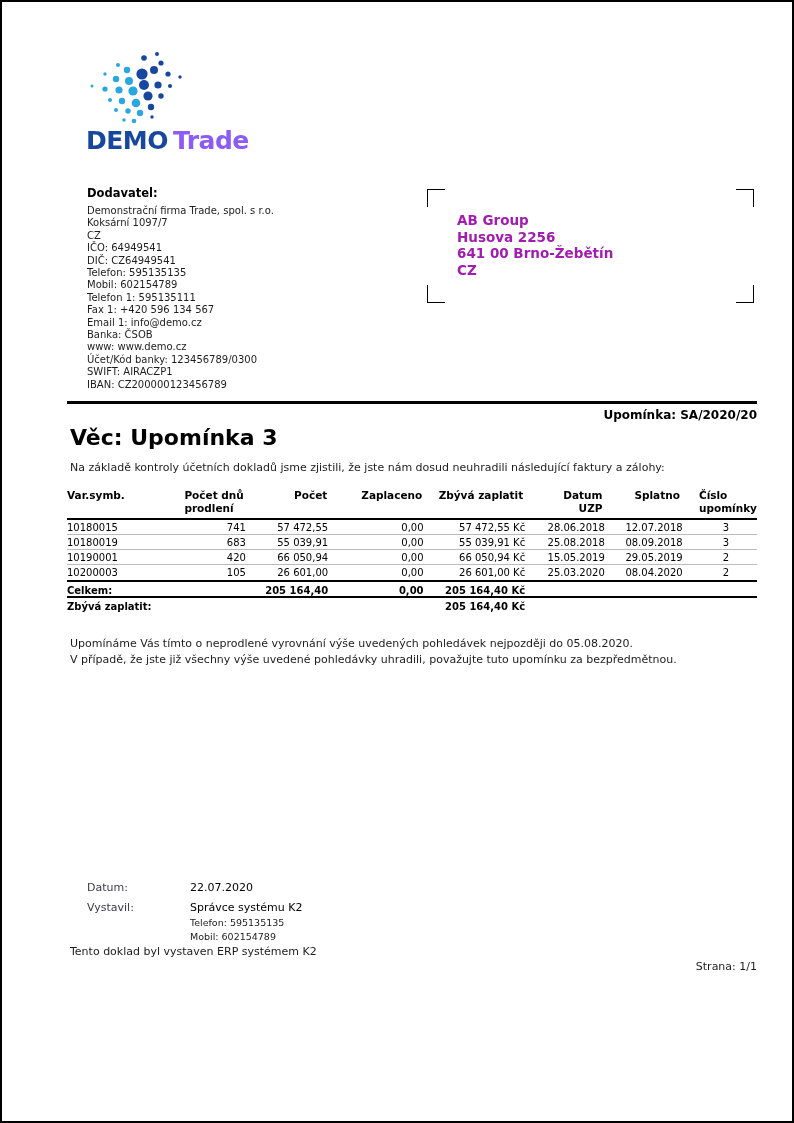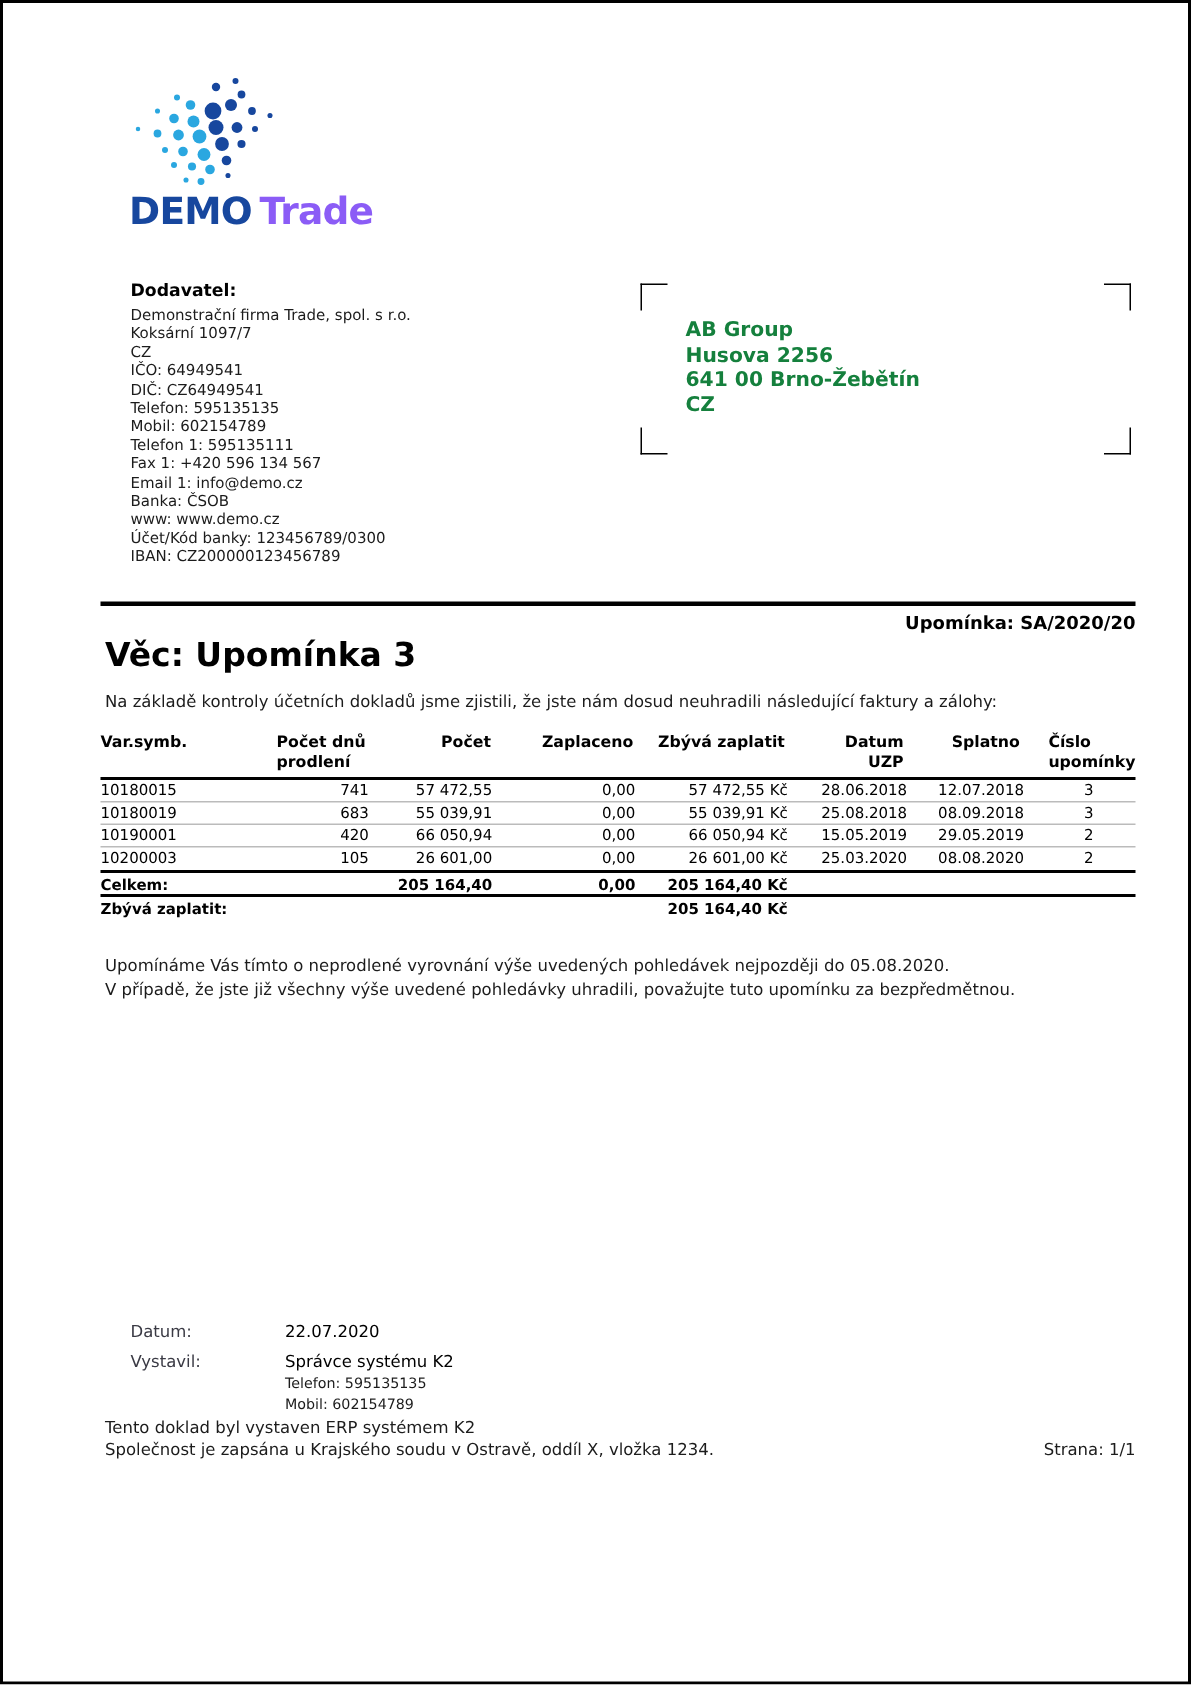--- a/index.html
+++ b/index.html
@@ -24,21 +24,21 @@
   .supplier-label { font-size: 11.5px; font-weight: bold; color: #000; margin-bottom: 5px; }
   .supplier-line { font-size: 10px; line-height: 12.4px; color: #1c1c1c; }
 
   
   .addr-corner { position: absolute; width: 18px; height: 18px; }
   .addr-corner.tl { left: 425px; top: 187px; border-left: 1px solid #000; border-top: 1px solid #000; }
   .addr-corner.tr { left: 734px; top: 187px; border-right: 1px solid #000; border-top: 1px solid #000; }
   .addr-corner.bl { left: 425px; top: 283px; border-left: 1px solid #000; border-bottom: 1px solid #000; }
   .addr-corner.br { left: 734px; top: 283px; border-right: 1px solid #000; border-bottom: 1px solid #000; }
   .recipient { position: absolute; left: 455px; top: 210px; }
-  .recipient-line { font-size: 13.5px; font-weight: bold; line-height: 16.5px; color: #15803d; }
+  .recipient-line { font-size: 13.5px; font-weight: bold; line-height: 16.5px; color: #a21caf; }
 
   
   .rule-top { position: absolute; left: 65px; top: 399px; width: 690px; height: 3px; background: #000; }
   .doc-ref { position: absolute; left: 65px; top: 406px; width: 690px; text-align: right; font-size: 12px; font-weight: bold; color: #000; }
   .doc-subject { position: absolute; left: 68px; top: 423px; font-size: 22px; font-weight: bold; color: #000; }
   .doc-intro { position: absolute; left: 68px; top: 459px; width: 700px; font-size: 11px; color: #1c1c1c; }
 
   
   .tbl { position: absolute; left: 65px; top: 487px; width: 690px; font-size: 10px; color: #000; }
   .trow { display: flex; gap: 12px; }
@@ -122,20 +122,21 @@
     <div class="supplier-line">IČO: 64949541</div>
     <div class="supplier-line">DIČ: CZ64949541</div>
     <div class="supplier-line">Telefon: 595135135</div>
     <div class="supplier-line">Mobil: 602154789</div>
     <div class="supplier-line">Telefon 1: 595135111</div>
     <div class="supplier-line">Fax 1: +420 596 134 567</div>
     <div class="supplier-line">Email 1: info@demo.cz</div>
     <div class="supplier-line">Banka: ČSOB</div>
     <div class="supplier-line">www: www.demo.cz</div>
     <div class="supplier-line">Účet/Kód banky: 123456789/0300</div>
+    <div class="supplier-line">SWIFT: AIRACZP1</div>
     <div class="supplier-line">IBAN: CZ200000123456789</div>
   </div>
 
   <div class="addr-corner tl"></div>
   <div class="addr-corner tr"></div>
   <div class="addr-corner bl"></div>
   <div class="addr-corner br"></div>
 
   <div class="recipient">
     <div class="recipient-line">AB Group</div>
@@ -194,21 +195,21 @@
       <div class="c7">29.05.2019</div>
       <div class="c8">2</div>
     </div>
     <div class="trow drow last">
       <div class="c1">10200003</div>
       <div class="c2">105</div>
       <div class="c3">26 601,00</div>
       <div class="c4">0,00</div>
       <div class="c5">26 601,00 Kč</div>
       <div class="c6">25.03.2020</div>
-      <div class="c7">08.08.2020</div>
+      <div class="c7">08.04.2020</div>
       <div class="c8">2</div>
     </div>
 
     <div class="trow total-row">
       <div class="c1">Celkem:</div>
       <div class="c2"></div>
       <div class="c3">205 164,40</div>
       <div class="c4">0,00</div>
       <div class="c5">205 164,40 Kč</div>
       <div class="c6"></div>
@@ -232,16 +233,15 @@
     <div>V případě, že jste již všechny výše uvedené pohledávky uhradili, považujte tuto upomínku za bezpředmětnou.</div>
   </div>
 
   <div class="f-label" style="top:879px;">Datum:</div>
   <div class="f-value" style="top:879px;">22.07.2020</div>
   <div class="f-label" style="top:899px;">Vystavil:</div>
   <div class="f-value" style="top:899px;">Správce systému K2</div>
   <div class="f-small" style="top:915px;">Telefon: 595135135</div>
   <div class="f-small" style="top:929px;">Mobil: 602154789</div>
   <div class="f-note" style="top:943px;">Tento doklad byl vystaven ERP systémem K2</div>
-  <div class="f-note" style="top:958px;">Společnost je zapsána u Krajského soudu v Ostravě, oddíl X, vložka 1234.</div>
   <div class="f-page" style="top:958px;">Strana: 1/1</div>
 
 </div>
 
 </body></html>

